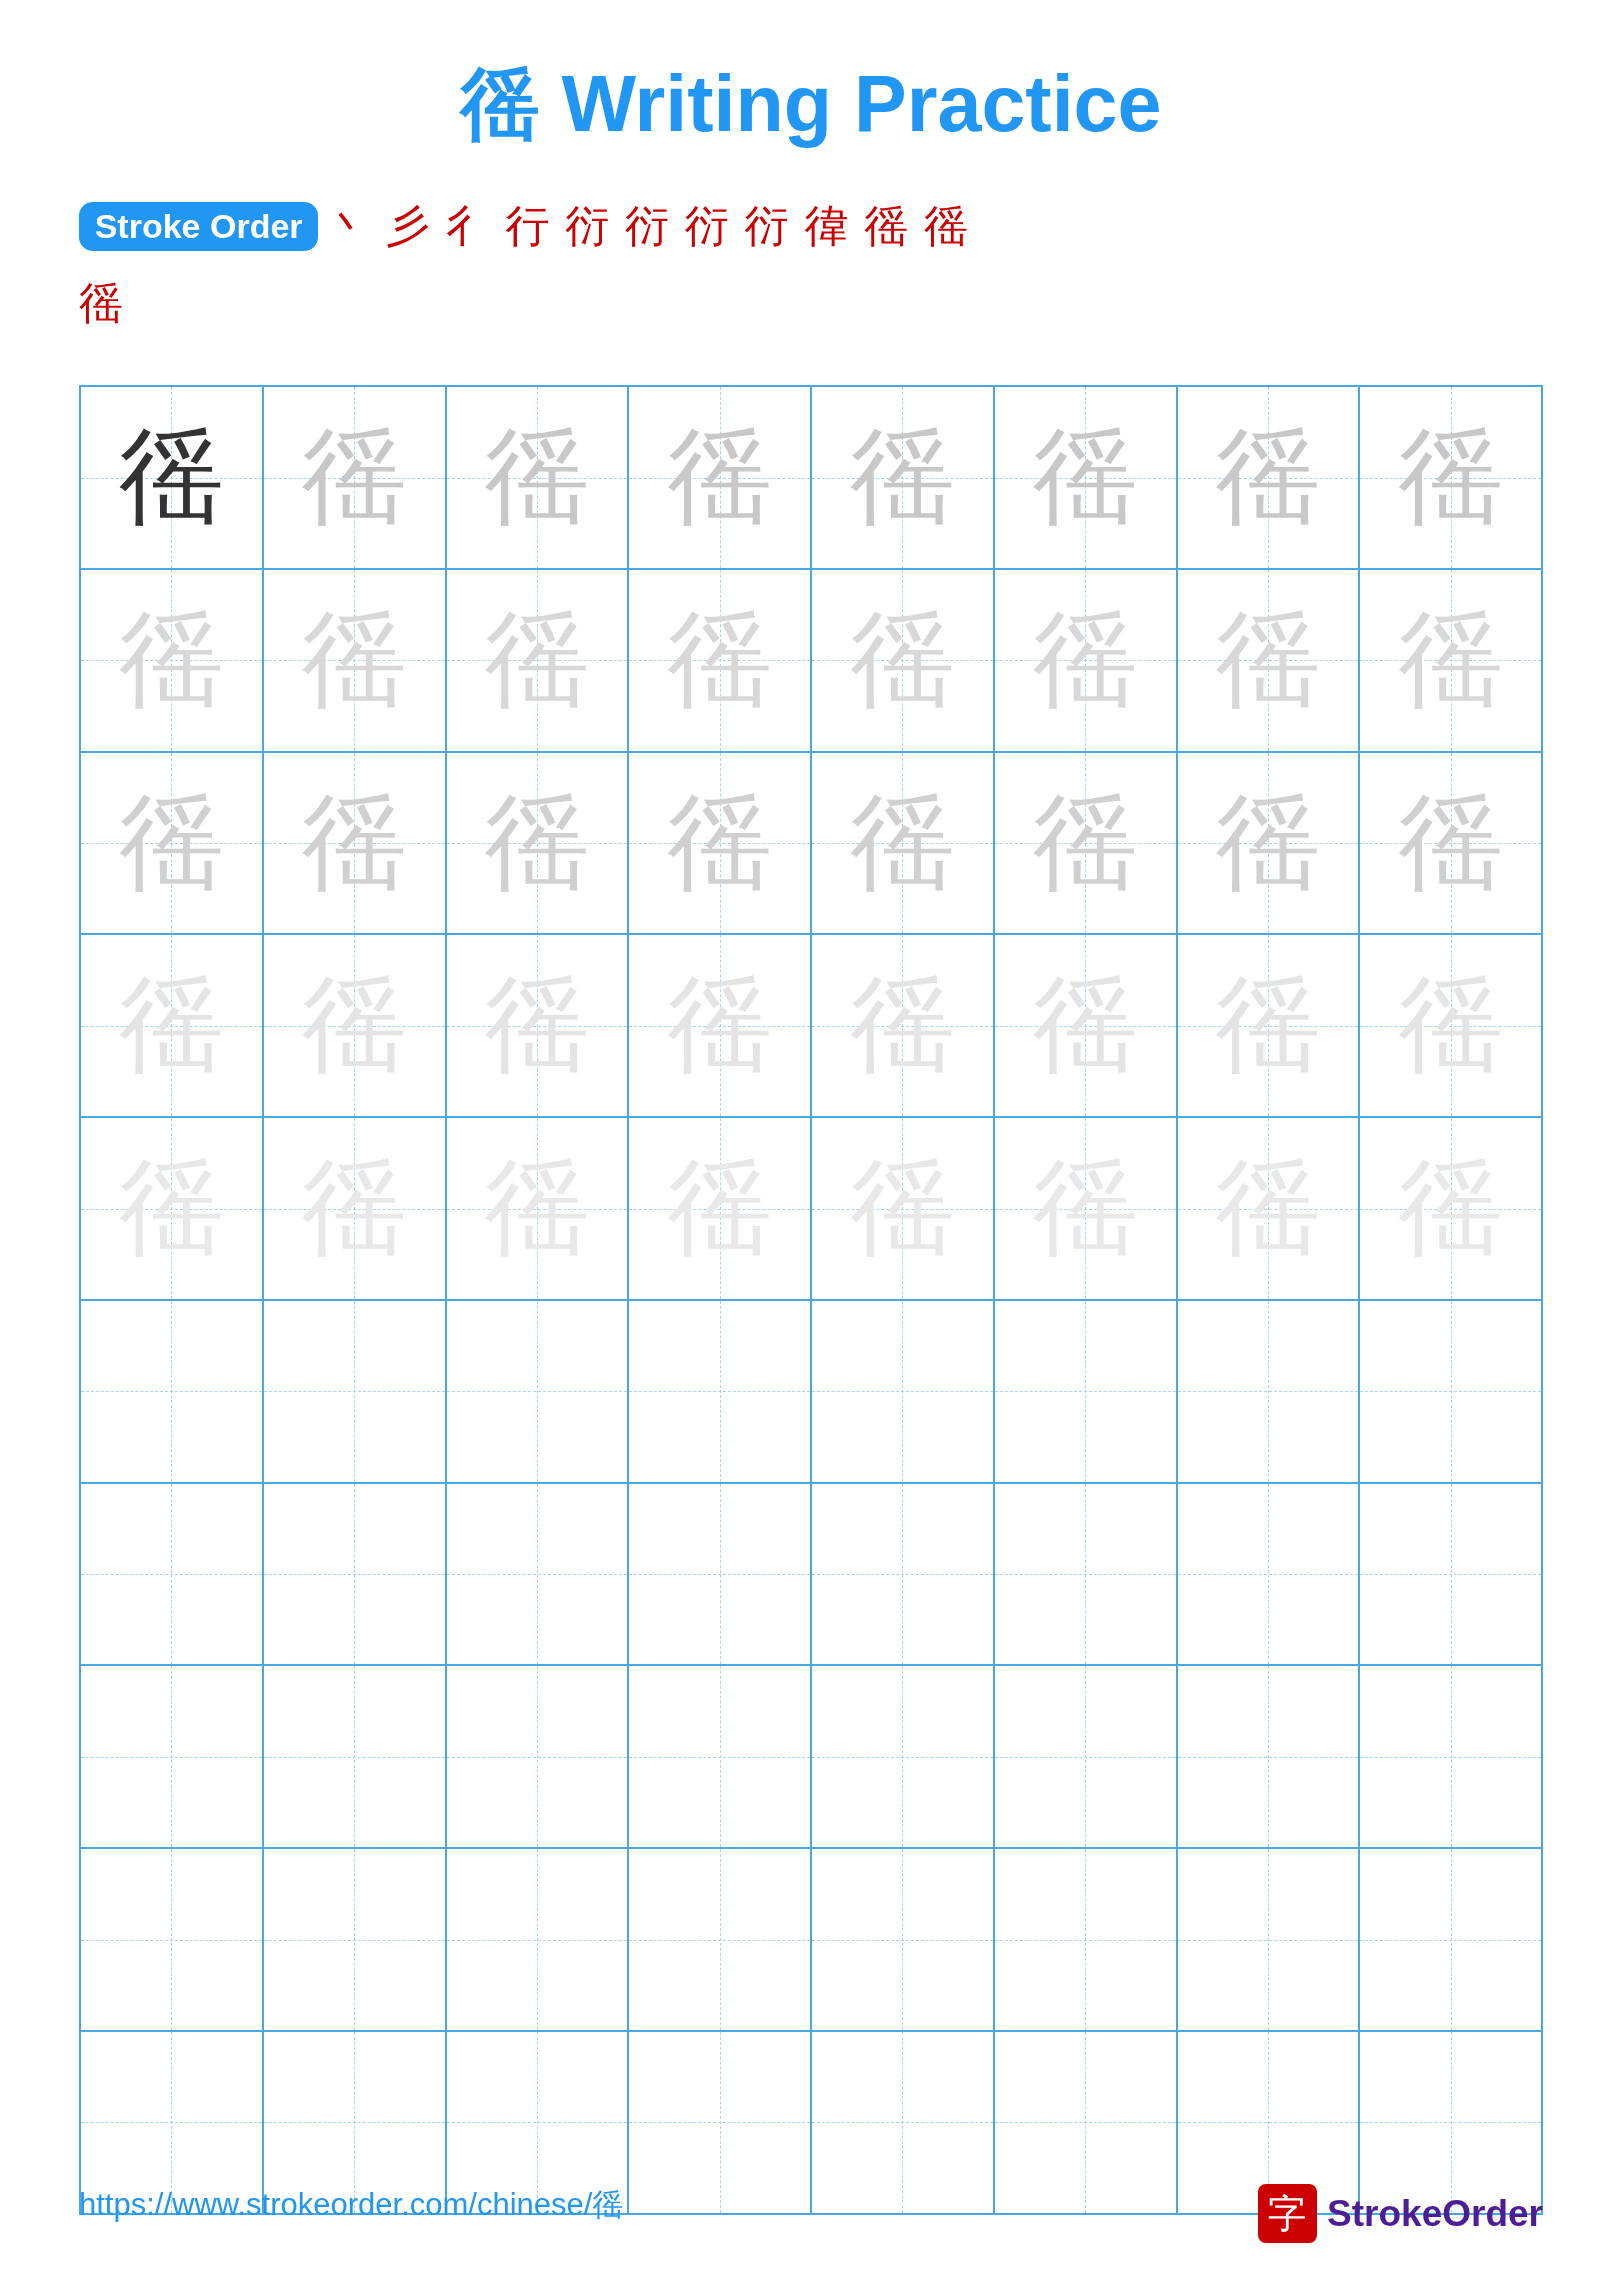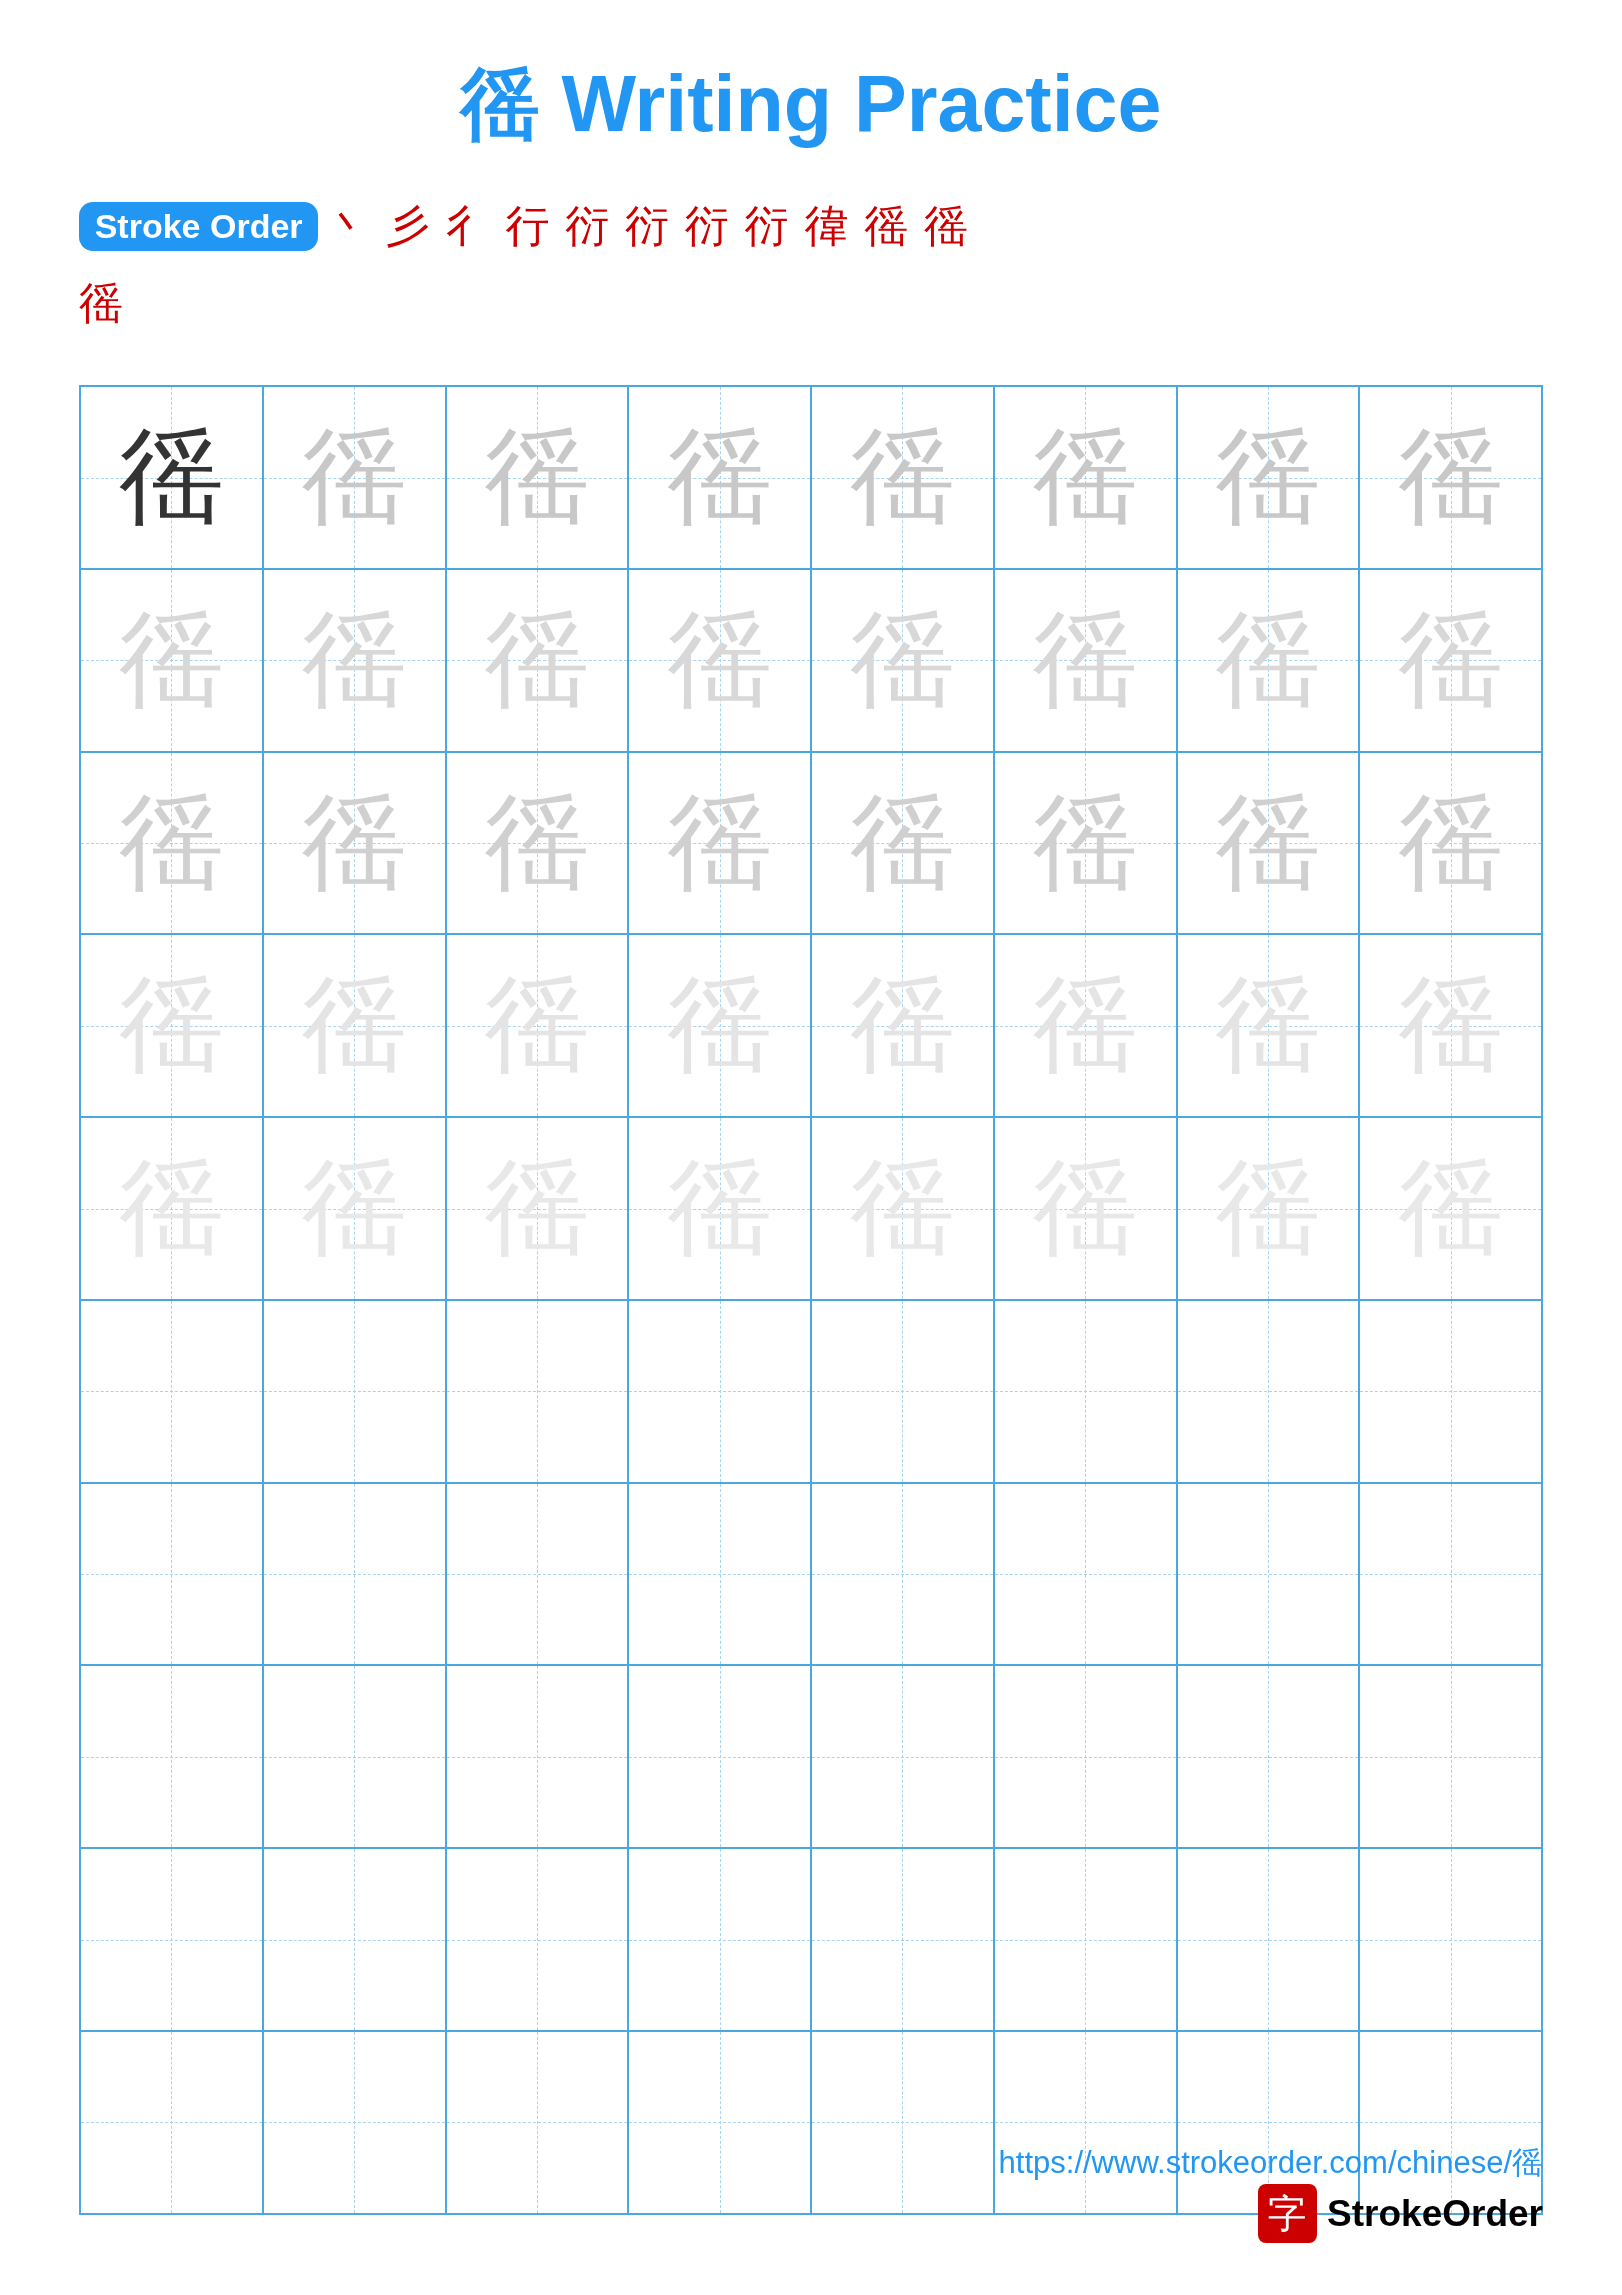--- a/index.html
+++ b/index.html
@@ -129,23 +129,23 @@
       color: #e4e4e4;
     }
 
     
     .footer {
       position: absolute;
       bottom: 52px;
       left: 79px;
       right: 79px;
       display: flex;
-      flex-direction: column;
+      flex-direction: row;
       justify-content: space-between;
-      align-items: flex-end;
+      align-items: flex-start;
     }
 
     .footer-url {
       font-size: 31px;
       color: #2196F3;
       text-decoration: none;
     }
 
     .footer-logo {
       display: flex;
@@ -162,21 +162,21 @@
       align-items: center;
       justify-content: center;
       font-size: 39px;
       color: white;
       font-family: serif;
     }
 
     .logo-text {
       font-size: 37px;
       font-weight: bold;
-      color: #000000;
+      color: #4c1d95;
     }
 
     .stroke-order-line {
       display: flex;
       flex-direction: row;
       align-items: center;
       flex-wrap: nowrap;
       width: 100%;
       margin-bottom: 6.5px;
     }

